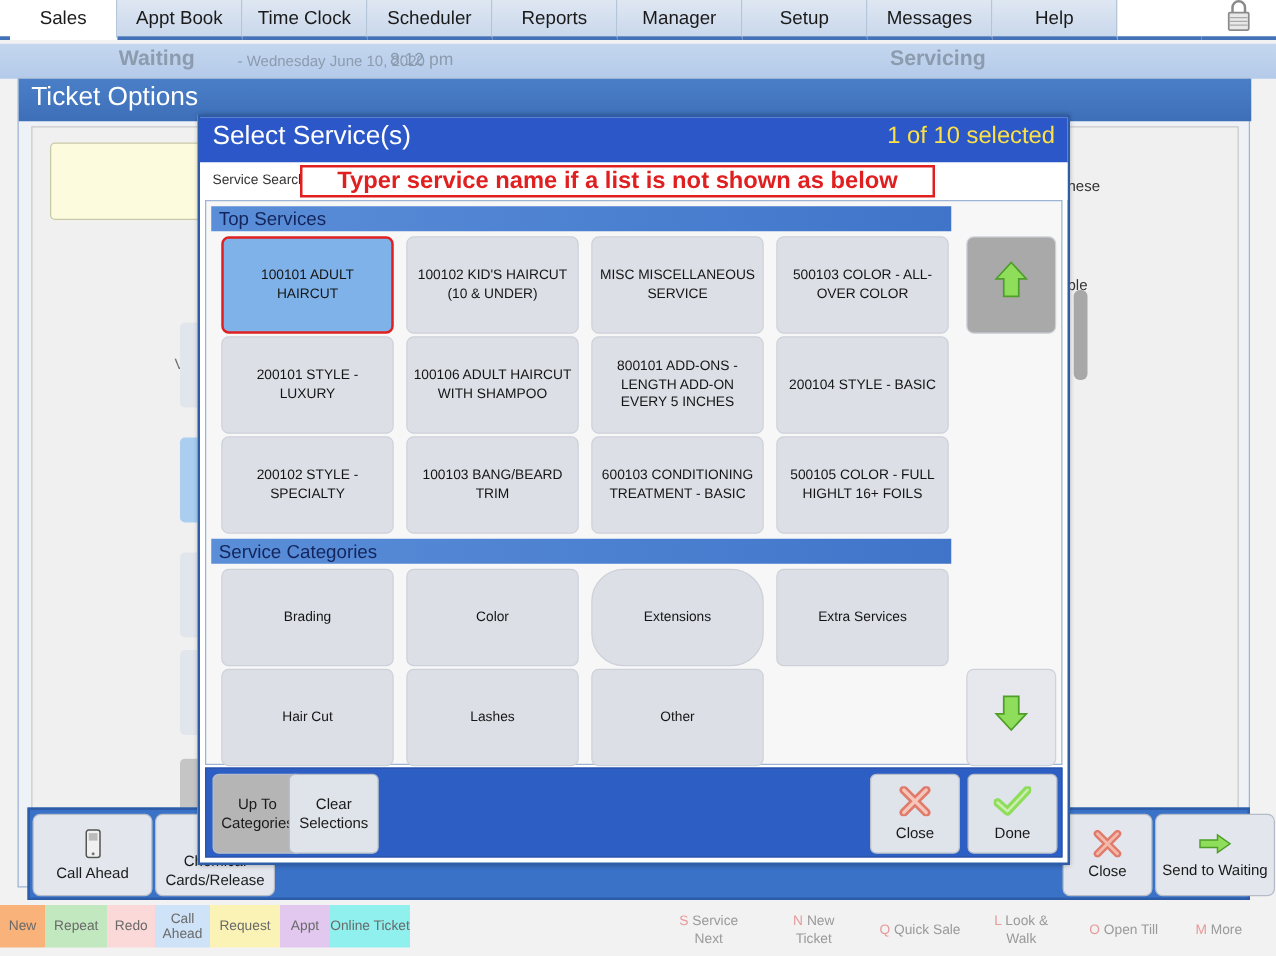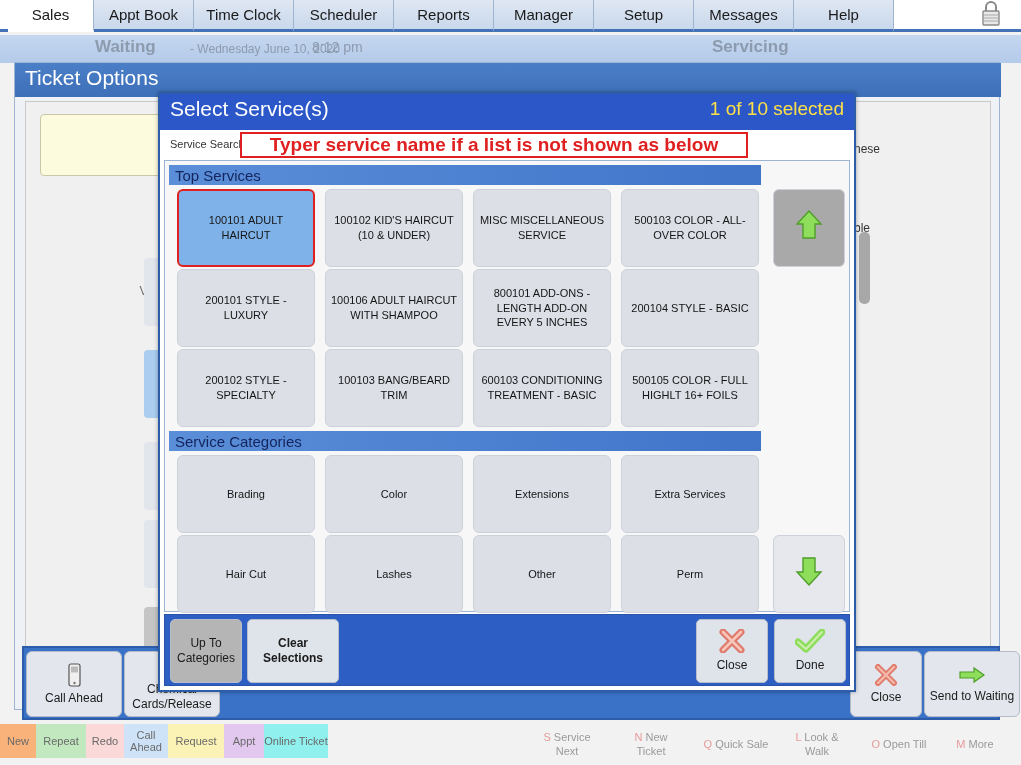--- a/index.html
+++ b/index.html
@@ -503,53 +503,50 @@
       <div class="sectionhdr" style="top:270px; width:592px;">
         <span>Service Categories</span>
       </div>
 
       <div class="tile" style="left:12px;  top:294px; width:138px; height:78px;">
           <span>Brading</span>
         </div>
       <div class="tile" style="left:160px; top:294px; width:138px; height:78px;">
           <span>Color</span>
         </div>
-      <div class="tile" style="left:308px; top:294px; width:138px; height:78px;">
+      <div class="tile" style="left:308px; top:294px; width:138px; height:78px;border-radius:26px;">
           <span>Extensions</span>
         </div>
       <div class="tile" style="left:456px; top:294px; width:138px; height:78px;">
           <span>Extra Services</span>
         </div>
 
       <div class="tile" style="left:12px;  top:374px; width:138px; height:78px;">
           <span>Hair Cut</span>
         </div>
       <div class="tile" style="left:160px; top:374px; width:138px; height:78px;">
           <span>Lashes</span>
         </div>
       <div class="tile" style="left:308px; top:374px; width:138px; height:78px;">
           <span>Other</span>
-        </div>
-      <div class="tile" style="left:456px; top:374px; width:138px; height:78px;">
-          <span>Perm</span>
         </div>
       <div class="tile scroll" style="left:608px; top:374px; width:72px; height:78px;">
         <span>
           <svg width="30" height="34" viewBox="0 0 30 34">
               <path d="M15 31 L27 18 H21 V4 H9 V18 H3 Z" fill="#8ede5c" stroke="#4f9e2a" stroke-width="1.4"></path>
             </svg>
         </span>
       </div>
     </div>
 
     <div class="modalToolbar">
       <div class="mbtn pressed" style="left:5px; width:72px;">
         <span>Up To Categories</span>
       </div>
-      <div class="mbtn" style="left:82px; width:92px;font-weight:bold;">
+      <div class="mbtn" style="left:66px; width:72px;">
         <span>Clear Selections</span>
       </div>
       <div class="mbtn" style="left:531px; width:72px;">
         <span class="ic">
           <svg width="28" height="24" viewBox="0 0 28 24">
               <path d="M5 3 L23 21 M23 3 L5 21" stroke="#e07a6a" stroke-width="7" stroke-linecap="round"></path>
               <path d="M5 3 L23 21 M23 3 L5 21" stroke="#f7c6ba" stroke-width="2.6" stroke-linecap="round"></path>
             </svg>
         </span>
         <span>Close</span>

